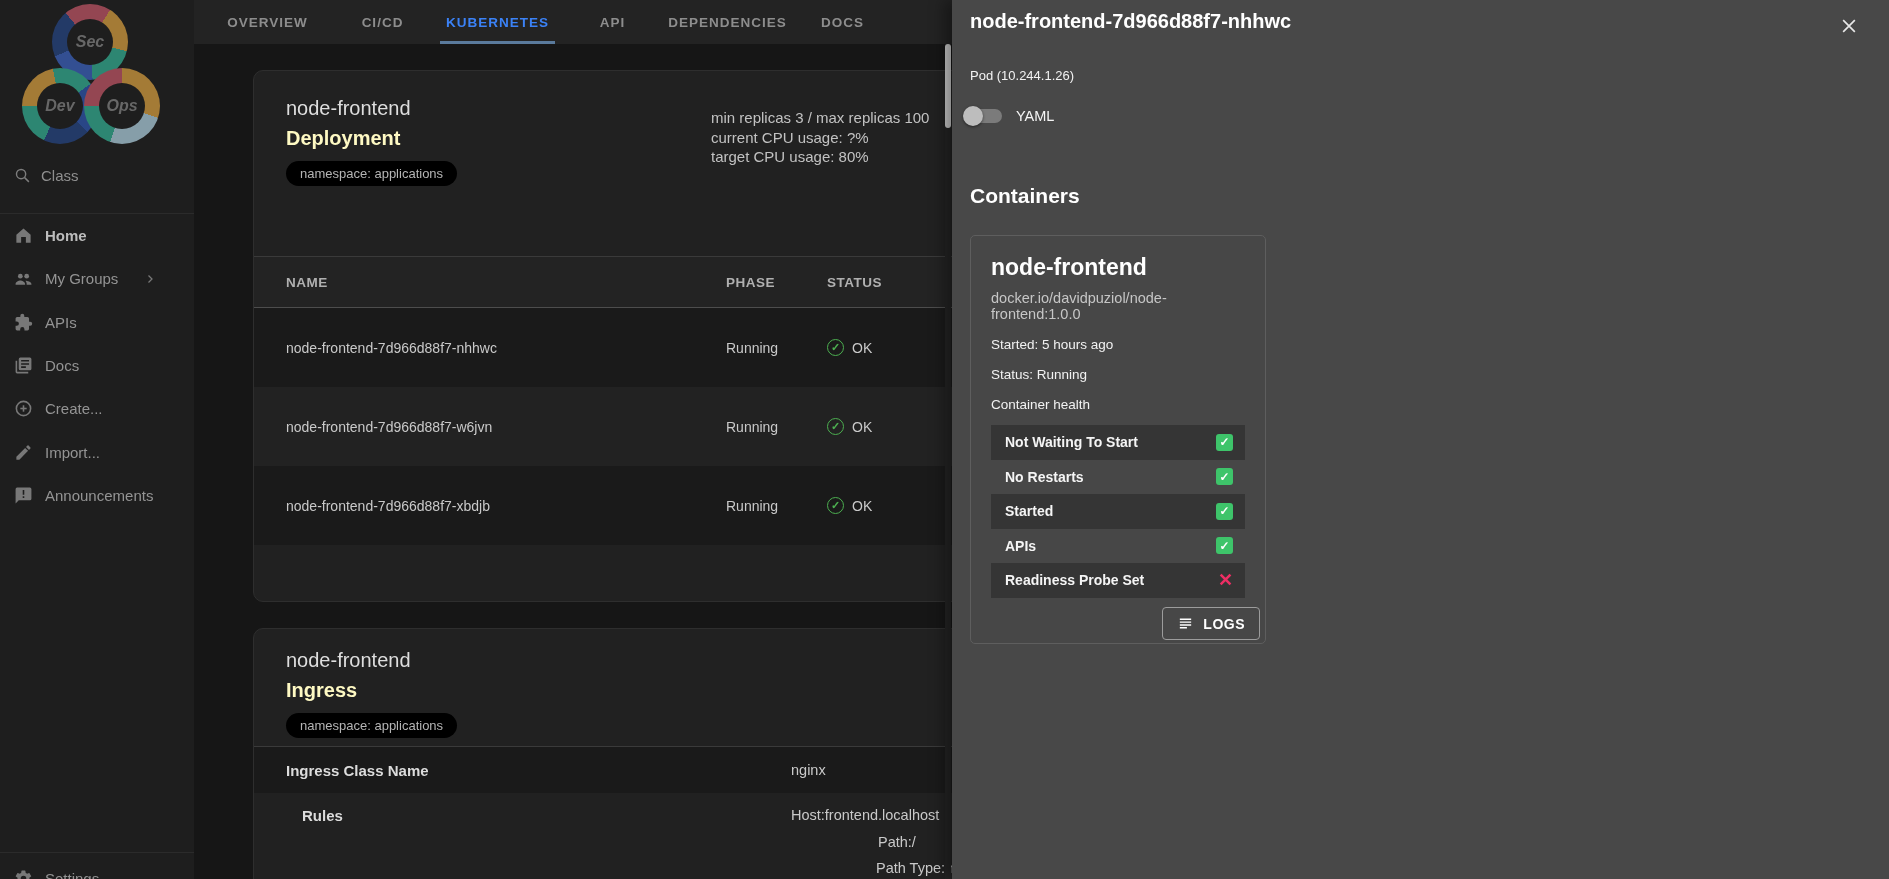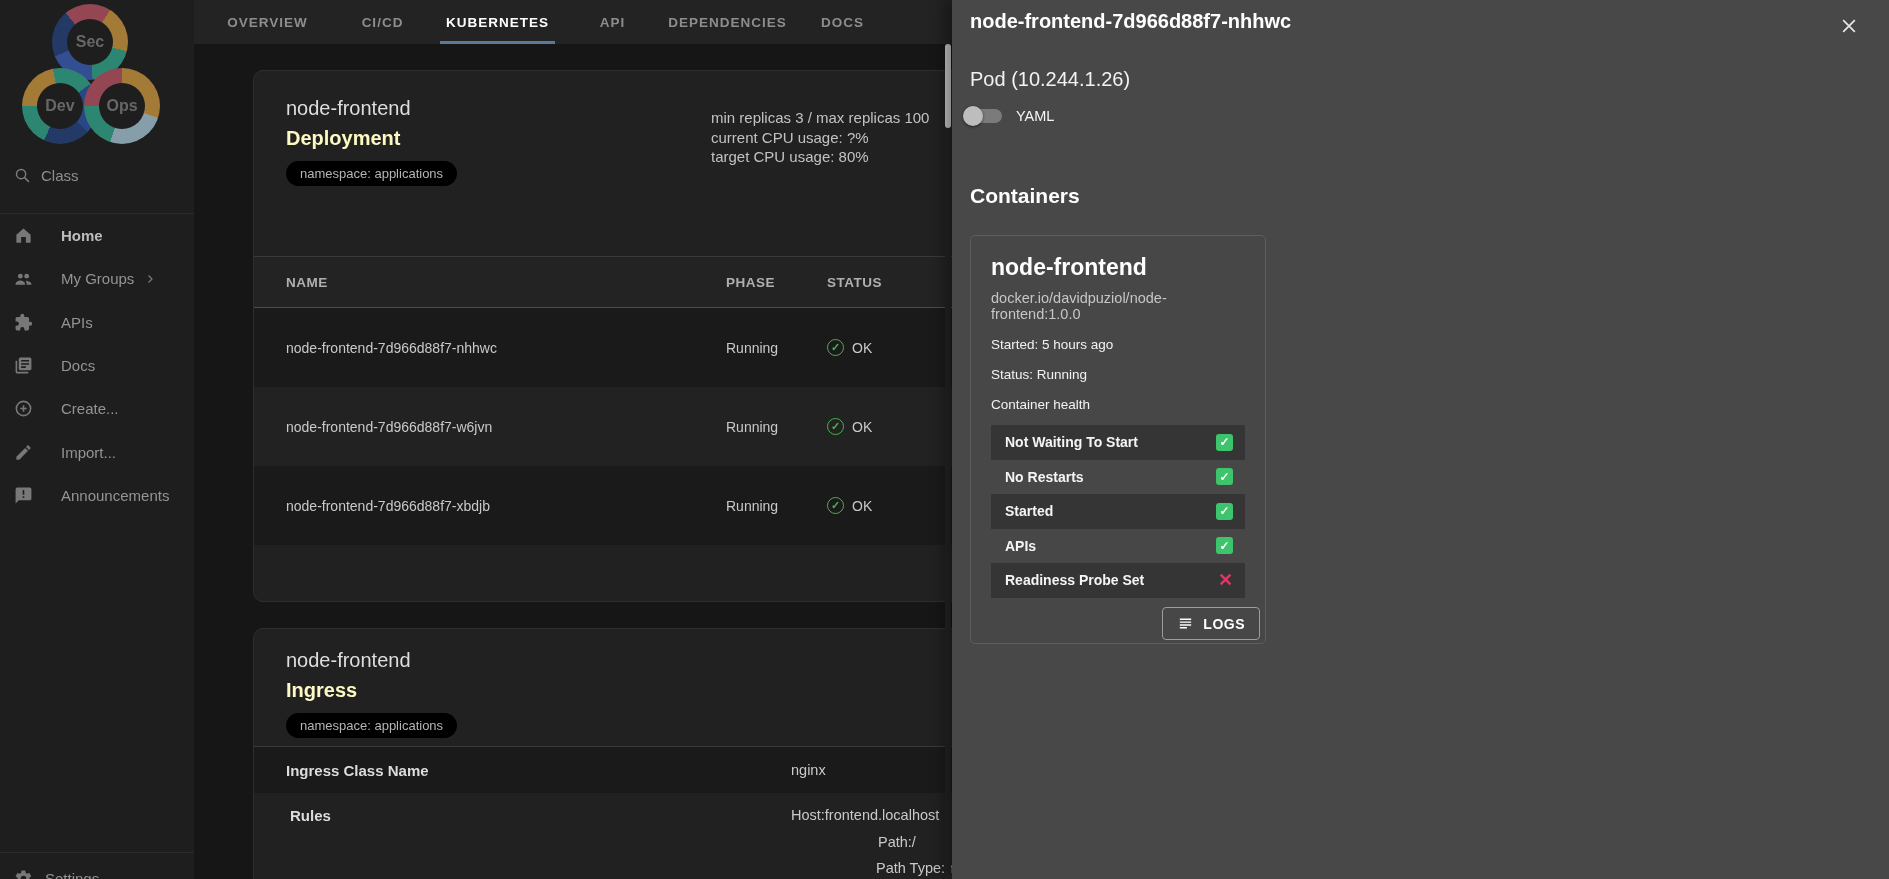--- a/index.html
+++ b/index.html
@@ -3,46 +3,46 @@
 <meta charset="utf-8">
 <style>
   * { margin:0; padding:0; box-sizing:border-box; }
   html,body { background:#101010; }
   body { font-family:"Liberation Sans", sans-serif; }
   #stage { position:relative; width:1889px; height:879px; background:#161616; overflow:hidden; }
 
   
   #sidebar { position:absolute; left:0; top:0; width:194px; height:879px; background:#1e1e1e; z-index:2; }
   #logo { position:absolute; left:10px; top:4px; width:174px; height:150px; opacity:.92; }
-  .ring { position:absolute; border-radius:50%; display:flex; align-items:center; justify-content:center; }
+  .ring { position:absolute; border-radius:50%; display:flex; align-items:center; justify-content:center;font-style:italic; }
   .ring .hole { width:46px; height:46px; border-radius:50%; background:#1e1e1e; display:flex; align-items:center; justify-content:center;
                 color:#6e6e6e; font-weight:bold; font-size:16px; }
   #ring-sec { left:42px; top:0; width:76px; height:76px;
     background:conic-gradient(from -40deg,#9e4a57 0 20%,#b08339 20% 40%,#2f8f7a 40% 60%,#35549c 60% 80%,#243d6e 80% 100%); }
   #ring-dev { left:12px; top:64px; width:76px; height:76px;
     background:conic-gradient(from -90deg,#b08339 0 22%,#2f8f7a 22% 40%,#2b4a8f 40% 62%,#243d6e 62% 82%,#2f8f7a 82% 100%); }
   #ring-ops { left:74px; top:64px; width:76px; height:76px;
     background:conic-gradient(from -90deg,#9e4a57 0 25%,#b08339 25% 55%,#8fa9b5 55% 80%,#2f8f7a 80% 100%); }
   #search-row { position:absolute; left:0; top:158px; width:194px; height:34px; display:flex; align-items:center; gap:10px; padding-left:14px;
     color:#8f8f8f; font-size:15px; cursor:pointer; }
   .side-divider { position:absolute; left:0; width:194px; height:1px; background:#2b2b2b; }
   #nav { position:absolute; left:0; top:214px; width:194px; }
-  .nav-item { height:43.3px; display:flex; align-items:center; gap:28px; padding-left:14px; color:#949494; font-size:15px; cursor:pointer; position:relative; }
+  .nav-item { height:43.3px; display:flex; align-items:center; gap:12px; padding-left:14px; color:#949494; font-size:15px; cursor:pointer; position:relative; }
   .nav-item .ic { width:19px; height:19px; color:#787878; flex:0 0 19px; }
   .nav-item.first { color:#bdbdbd; font-weight:bold; }
   .nav-item .chev { position:absolute; right:38px; width:12px; height:12px; color:#787878; }
   #settings-row { position:absolute; left:0; top:861px; width:194px; height:34px; display:flex; align-items:center; gap:12px; padding-left:14px;
     color:#949494; font-size:15px; cursor:pointer; }
   #settings-row .ic { width:19px; height:19px; color:#787878; }
 
   
   #tabbar { position:absolute; left:194px; top:0; width:1695px; height:44px; background:#232323; display:flex; padding-left:16px; z-index:1; }
   .tab { width:115px; height:44px; display:flex; align-items:center; justify-content:center; font-size:13.5px; font-weight:bold;
     letter-spacing:1px; color:#8d8d8d; cursor:pointer; position:relative; }
-  .tab.active { color:#ffffff; }
+  .tab.active { color:#3b82f6; }
   .tab.active::after { content:""; position:absolute; left:0; bottom:0; width:115px; height:3px; background:#5a7a9c; }
 
   
   .card { position:absolute; background:#212121; border:1px solid #2e2e2e; border-radius:10px; }
   #deploy-card { left:253px; top:70px; width:877px; height:532px; }
   #ingress-card { left:253px; top:628px; width:877px; height:300px; }
   .card-head { padding:26px 0 0 32px; }
   .card-title { font-size:20px; color:#dedede; }
   .card-sub { font-size:20px; color:#fef9c3; margin-top:7px;font-weight:bold; }
   .chip { display:inline-block; margin-top:11px; background:#000000; color:#b5b5b5; font-size:13px; padding:5px 14px; border-radius:16px; }
@@ -58,33 +58,33 @@
   .col-phase { width:101px; }
   .col-status { flex:1; display:flex; align-items:center; gap:8px; }
   .okring { width:17px; height:17px; border:1.5px solid #4caf50; border-radius:50%; color:#4caf50; font-size:11px; font-weight:bold;
     display:flex; align-items:center; justify-content:center; }
 
   .itable { position:absolute; left:0; right:0; top:117px; }
   .irow1 { height:47px; background:#1a1a1a; border-top:1px solid #3a3a3a; display:flex; align-items:center; position:relative; }
   .ilabel { padding-left:32px; font-size:15px; font-weight:bold; color:#dcdcdc; }
   .ival { position:absolute; left:537px; font-size:14.5px; color:#c9c9c9; font-weight:normal; }
   .irow2 { position:relative; height:136px; }
-  .irow2 .ilabel { position:absolute; left:4px; top:14px; }
+  .irow2 .ilabel { position:absolute; left:16px; top:14px; }
   .rule-line { position:absolute; font-size:14.5px; color:#c9c9c9; white-space:nowrap; }
 
   
   #main-scroll-track { position:absolute; left:945px; top:44px; width:6px; height:835px; background:#242424; z-index:5; }
   #main-scroll-thumb { position:absolute; left:0; top:0; width:6px; height:84px; background:#c9c9c9; border-radius:3px; }
 
   
   #drawer { position:absolute; left:952px; top:0; width:937px; height:879px; background:#484848; z-index:10;
     box-shadow:-8px 0 14px rgba(0,0,0,.35); color:#f0f0f0; }
   #drawer-title { position:absolute; left:18px; top:10px; font-size:20px; font-weight:bold; color:#ffffff; }
   #drawer-close { position:absolute; right:30px; top:16px; width:20px; height:20px; color:#e8e8e8; cursor:pointer; }
-  #drawer-sub { position:absolute; left:18px; top:68px; font-size:20px; color:#f2f2f2; }
+  #drawer-sub { position:absolute; left:18px; top:68px; font-size:13px; color:#f2f2f2; }
   #yaml-row { position:absolute; left:14px; top:108px; display:flex; align-items:center; gap:14px; cursor:pointer; }
   .switch { position:relative; width:36px; height:14px; background:#7b7b7b; border-radius:7px; }
   .switch .knob { position:absolute; left:-3px; top:-3px; width:20px; height:20px; border-radius:50%; background:#bdbdbd;
     box-shadow:0 1px 3px rgba(0,0,0,.5); }
   #yaml-label { font-size:14.5px; color:#f5f5f5; }
   #containers-heading { position:absolute; left:18px; top:184px; font-size:21px; font-weight:bold; color:#ffffff; }
 
   #container-card { position:absolute; left:18px; top:235px; width:296px; height:409px; background:#474747;
     border:1px solid #5e5e5e; border-radius:5px; padding:18px 20px; }
   #container-name { font-size:23px; font-weight:bold; color:#ffffff; }

